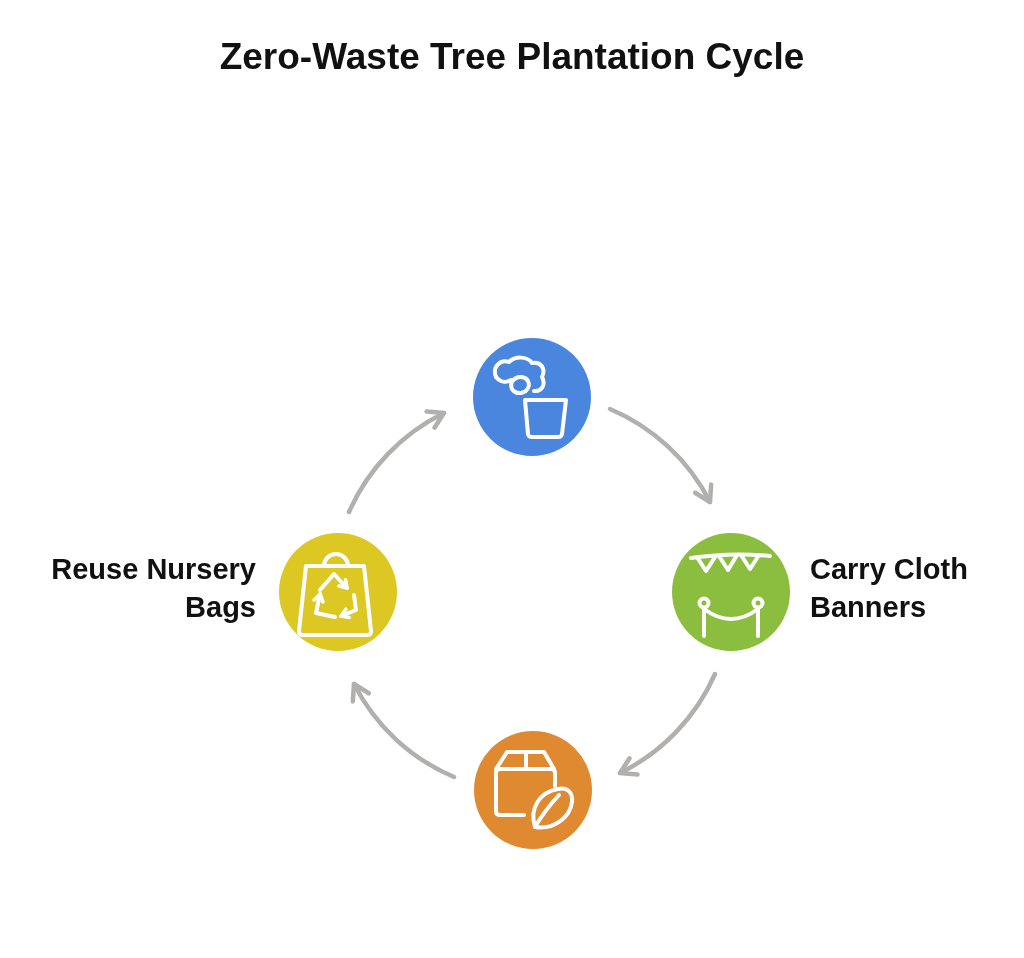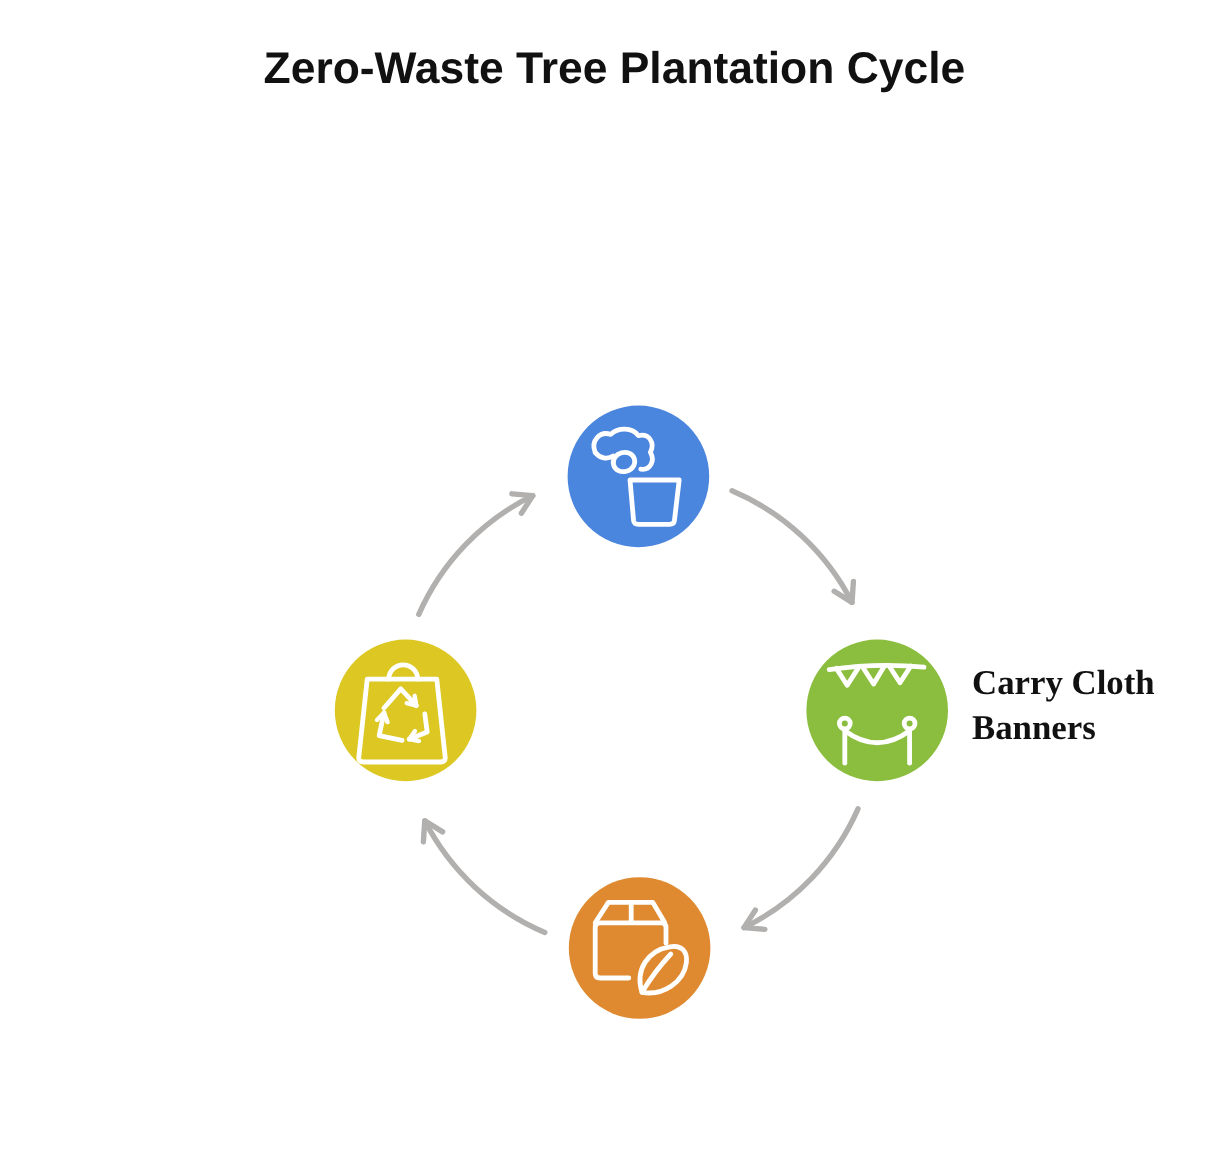--- a/index.html
+++ b/index.html
@@ -17,21 +17,21 @@
     font-size:37px; font-weight:700;
     color:#111111; letter-spacing:0px;
   }
   .diagram-svg{position:absolute; left:0; top:0;}
   .step-label{
     position:absolute;
     font-size:29px; font-weight:700;
     color:#111111; line-height:38px;
   }
   .label-top    {left:418px; top:240px; width:225px; text-align:center;}
-  .label-right  {left:810px; top:550px; width:200px; text-align:left;font-family:Liberation Serif, serif;}
+  .label-right  {left:810px; top:550px; width:200px; text-align:left;}
   .label-bottom {left:397px; top:862px; width:270px; text-align:center;}
   .label-left   {left:20px;  top:550px; width:236px; text-align:right;}
 </style>
 </head>
 <body>
 
 <div class="canvas">
 
   <div class="title">Zero-Waste Tree Plantation Cycle</div>
 
@@ -90,14 +90,15 @@
       <path d="M -32,-26 L 26,-26 L 33,39 Q 33.4,43 29,43 L -35,43 Q -39.4,43 -39,39 Z"></path>
       <g transform="translate(-3,6)">
         <path d="M -15,-8 L -1,-24 L 12,-10" marker-end="url(#recycleV)"></path>
         <path d="M 19,-3 L 21,12 L 6,18" marker-end="url(#recycleV)"></path>
         <path d="M 0,19 L -19,15 L -15,-4" marker-end="url(#recycleV)"></path>
       </g>
     </g>
   </svg>
 
   <div class="step-label label-right">Carry Cloth Banners</div>
+  <div class="step-label label-left">Reuse Nursery Bags</div>
 
 </div>
 
 </body></html>

